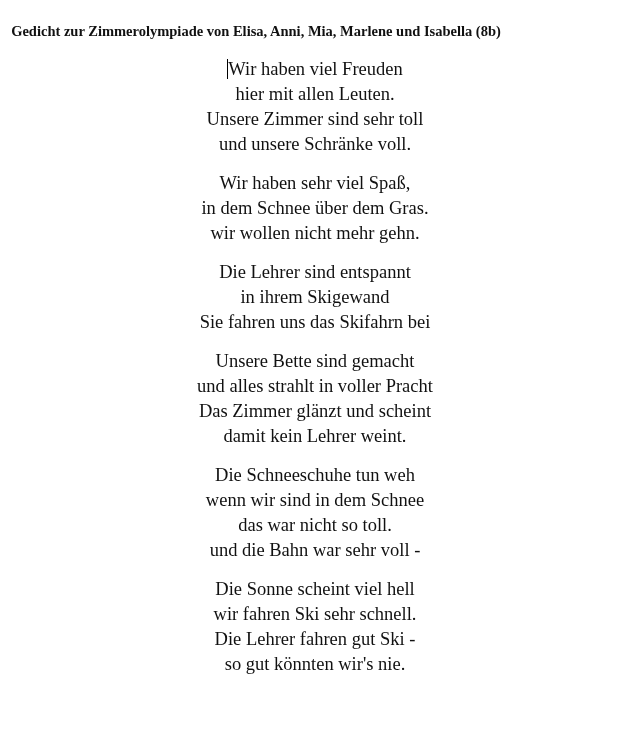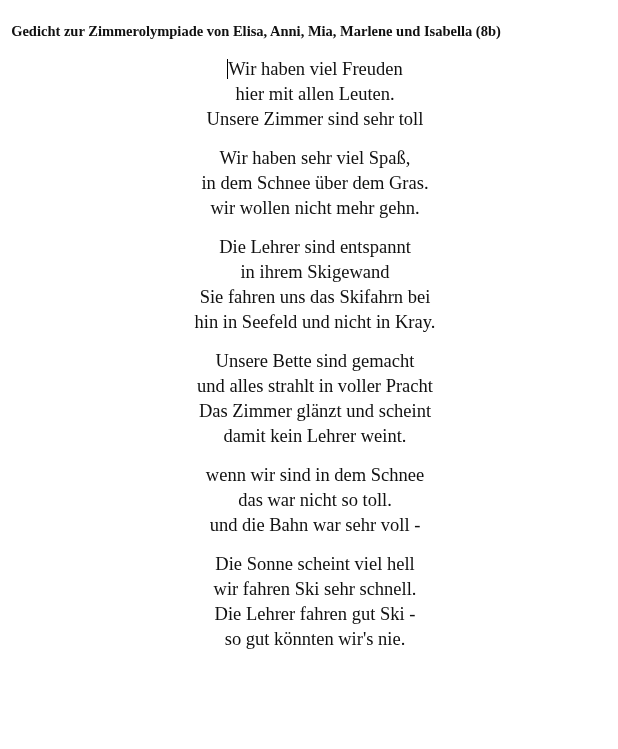--- a/index.html
+++ b/index.html
@@ -57,39 +57,40 @@
 </head>
 <body>
 
 <div class="title">Gedicht zur Zimmerolympiade von Elisa, Anni, Mia, Marlene und Isabella (8b)</div>
 
 <div class="poem">
   <div class="stanza">
     <span class="line"><span class="caret"></span><span>Wir haben viel Freuden</span></span>
     <span class="line">hier mit allen Leuten.</span>
     <span class="line">Unsere Zimmer sind sehr toll</span>
+    <span class="line">und unsere Schränke voll.</span>
   </div>
   <div class="stanza">
     <span class="line">Wir haben sehr viel Spaß,</span>
     <span class="line">in dem Schnee über dem Gras.</span>
     <span class="line">wir wollen nicht mehr gehn.</span>
   </div>
   <div class="stanza">
     <span class="line">Die Lehrer sind entspannt</span>
     <span class="line">in ihrem Skigewand</span>
     <span class="line">Sie fahren uns das Skifahrn bei</span>
-    <span class="line">hin in Seefeld und nicht in Kray.</span>
   </div>
   <div class="stanza">
     <span class="line">Unsere Bette sind gemacht</span>
     <span class="line">und alles strahlt in voller Pracht</span>
     <span class="line">Das Zimmer glänzt und scheint</span>
     <span class="line">damit kein Lehrer weint.</span>
   </div>
   <div class="stanza">
+    <span class="line">Die Schneeschuhe tun weh</span>
     <span class="line">wenn wir sind in dem Schnee</span>
     <span class="line">das war nicht so toll.</span>
     <span class="line">und die Bahn war sehr voll -</span>
   </div>
   <div class="stanza">
     <span class="line">Die Sonne scheint viel hell</span>
     <span class="line">wir fahren Ski sehr schnell.</span>
     <span class="line">Die Lehrer fahren gut Ski -</span>
     <span class="line">so gut könnten wir's nie.</span>
   </div>

